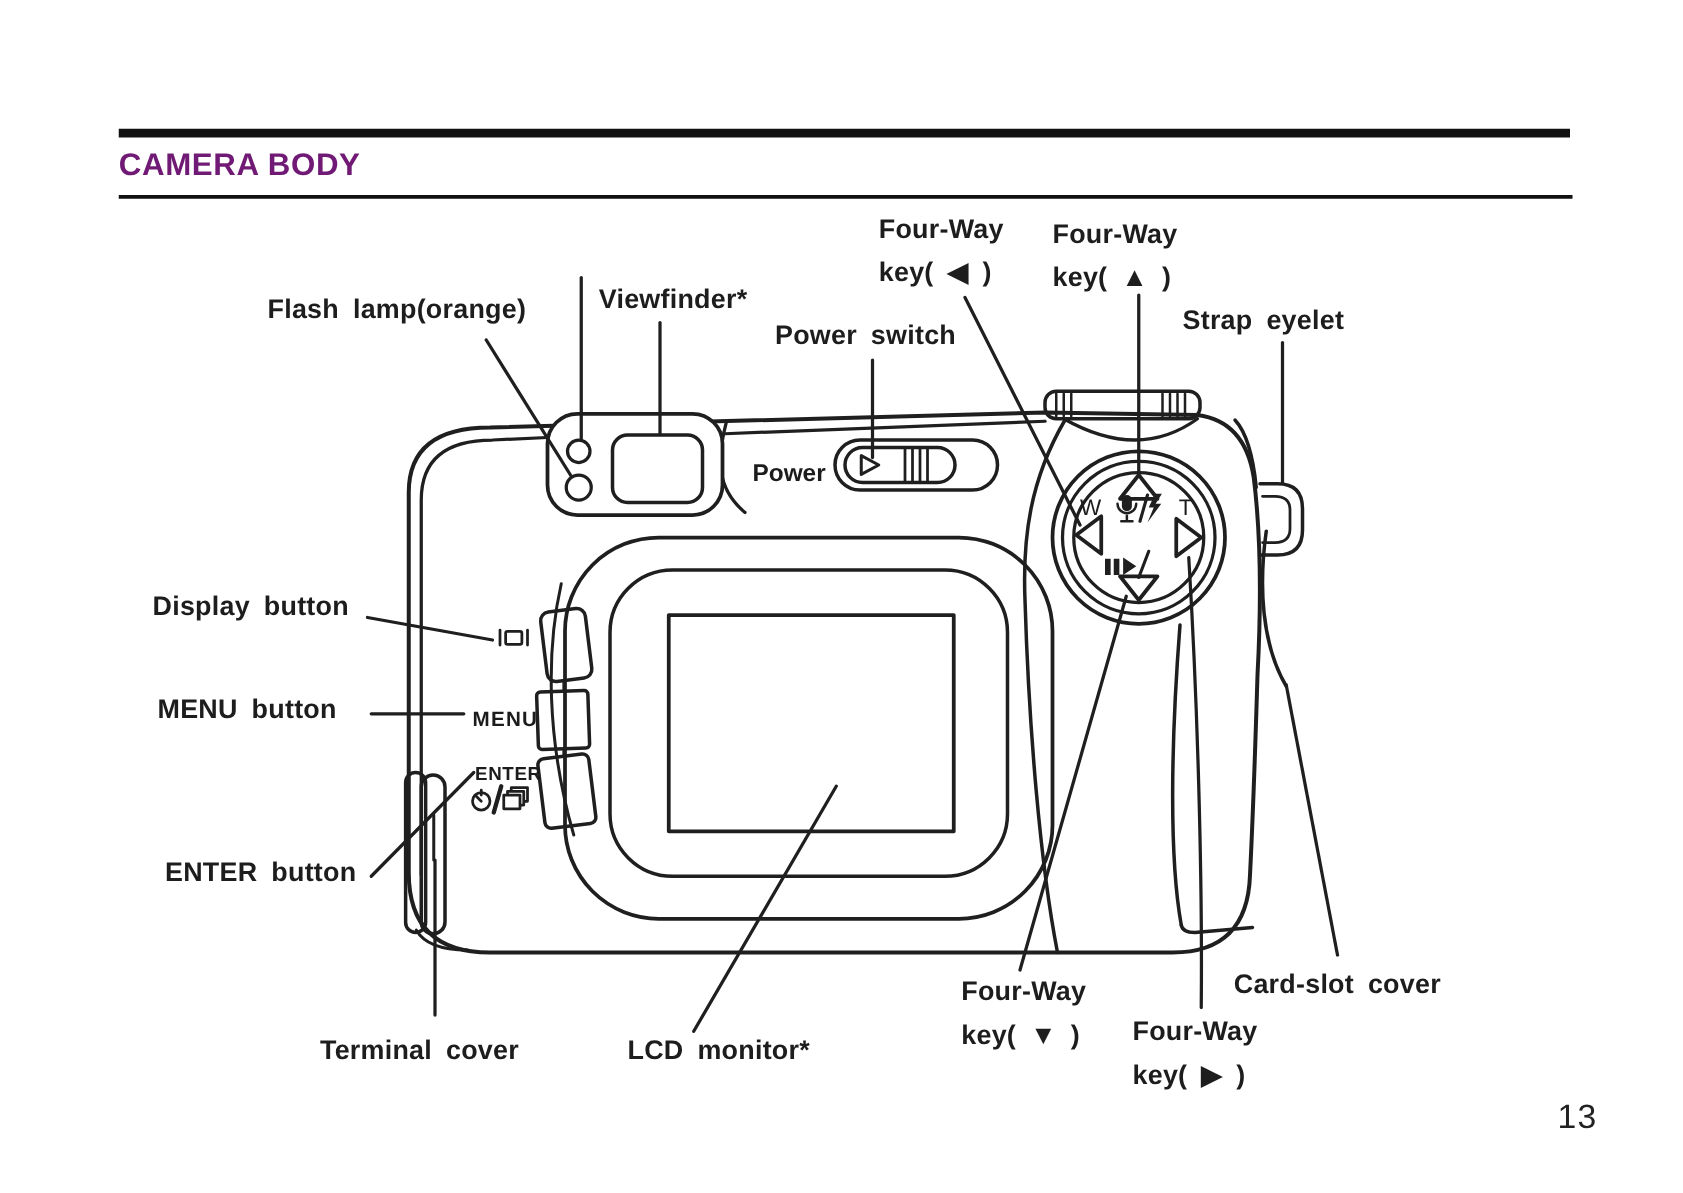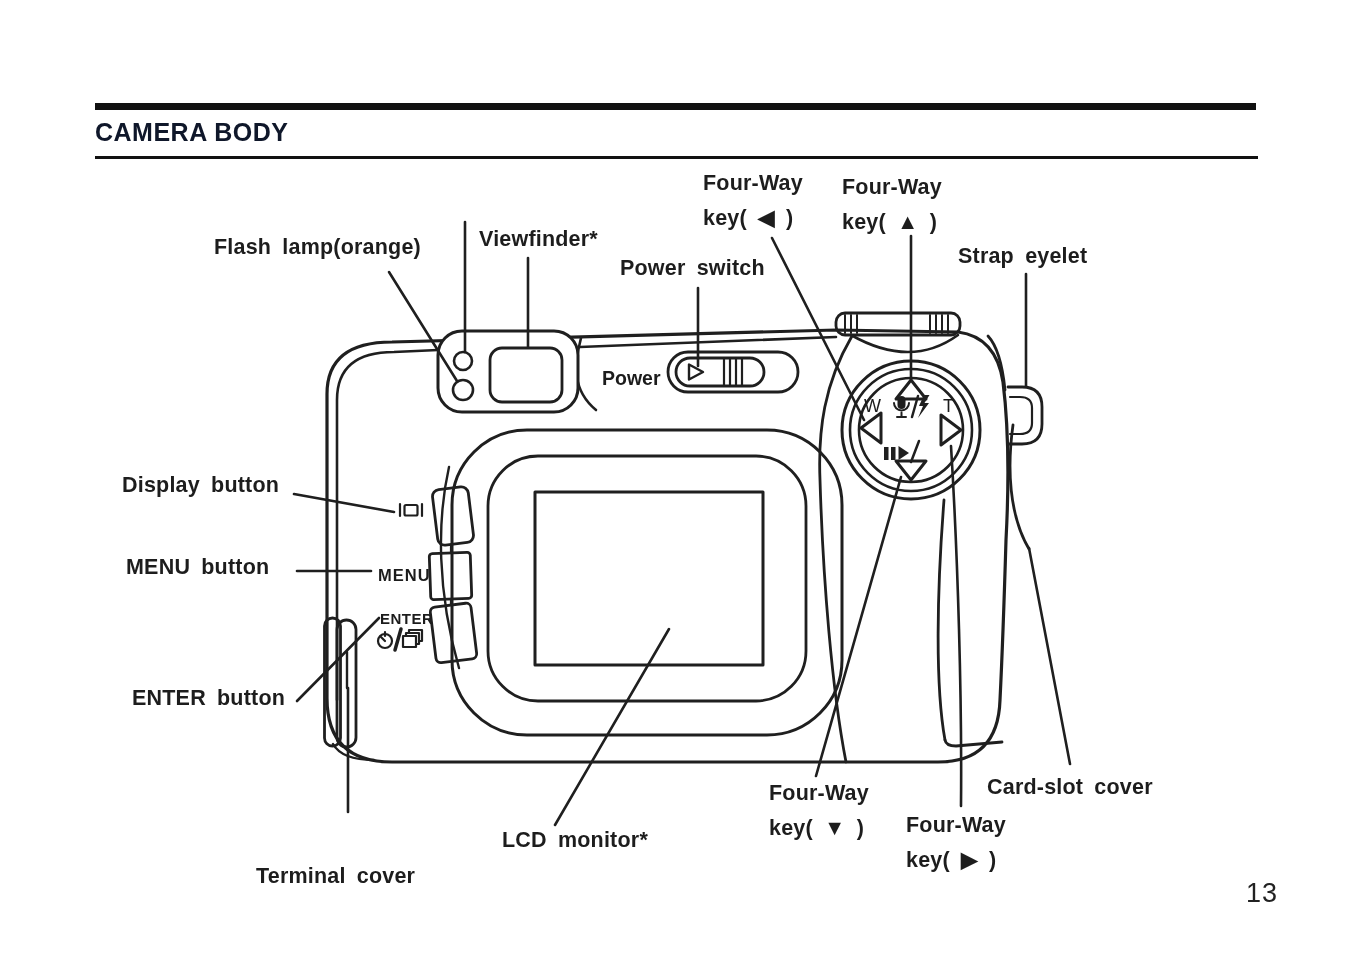--- a/index.html
+++ b/index.html
@@ -8,21 +8,21 @@
     width:1346px;height:954px;
     background:#ffffff;
     font-family:"Liberation Sans", sans-serif;
     color:#1c1c1c;
     overflow:hidden;
   }
   .rule-thick{position:absolute;left:95px;top:103px;width:1161px;height:7px;background:#111;}
   .rule-thin{position:absolute;left:95px;top:156px;width:1163px;height:2.5px;background:#111;}
   .title{
     position:absolute;left:95px;top:118px;margin:0;
-    font-size:25px;font-weight:bold;letter-spacing:0.5px;color:#0f172a;
+    font-size:25px;font-weight:bold;letter-spacing:0.5px;color:#701a75;
   }
   .art{position:absolute;left:0;top:0;}
   .callout{
     position:absolute;
     font-size:21.5px;font-weight:600;color:#1d1d1d;
     white-space:nowrap;word-spacing:5px;letter-spacing:0.2px;
     line-height:26px;
   }
   .callout.two .l{display:block;line-height:35px;}
   .pagenum{
@@ -183,33 +183,33 @@
     <span class="l">Power switch</span>
   </div>
   <div class="callout two" style="left:703px;top:166px;">
     <span class="l">Four-Way</span>
     <span class="l">key( ◀ )</span>
   </div>
   <div class="callout two" style="left:842px;top:170px;">
     <span class="l">Four-Way</span>
     <span class="l">key( ▲ )</span>
   </div>
-  <div class="callout" style="left:946px;top:243px;margin-left:12px;">
+  <div class="callout" style="left:946px;top:243px;">
     <span class="l">Strap eyelet</span>
   </div>
   <div class="callout" style="left:122px;top:472px;">
     <span class="l">Display button</span>
   </div>
   <div class="callout" style="left:126px;top:554px;">
     <span class="l">MENU button</span>
   </div>
   <div class="callout" style="left:132px;top:685px;">
     <span class="l">ENTER button</span>
   </div>
-  <div class="callout" style="left:256px;top:827px;margin-top:36px;">
+  <div class="callout" style="left:256px;top:827px;">
     <span class="l">Terminal cover</span>
   </div>
   <div class="callout" style="left:458px;top:827px;margin-left:44px;">
     <span class="l">LCD monitor*</span>
   </div>
   <div class="callout two" style="left:769px;top:776px;">
     <span class="l">Four-Way</span>
     <span class="l">key( ▼ )</span>
   </div>
   <div class="callout two" style="left:906px;top:808px;">

